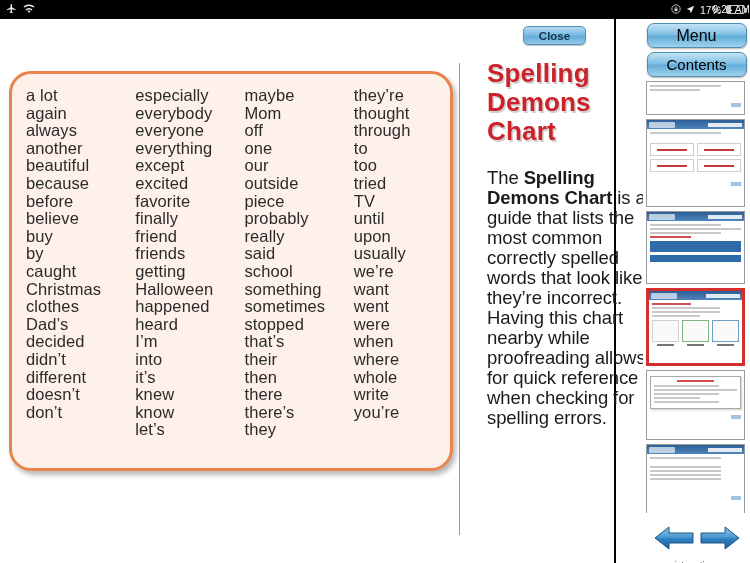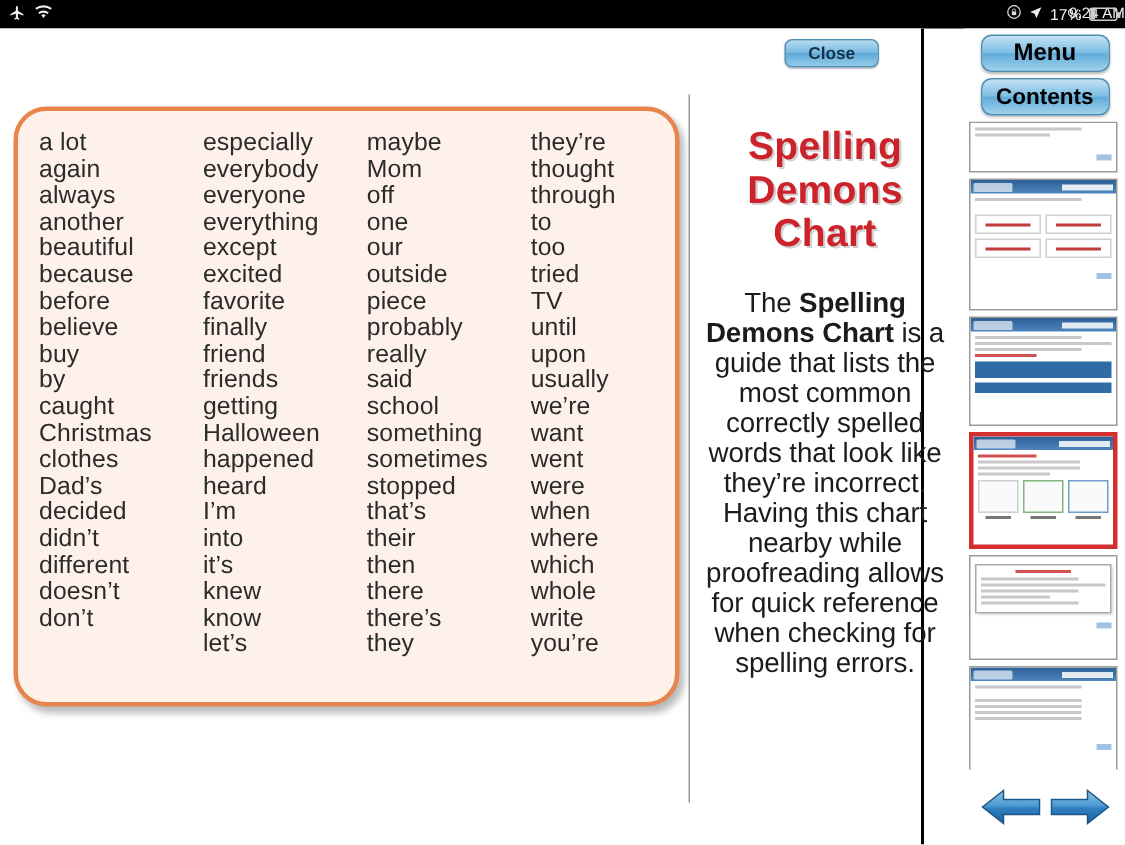--- a/index.html
+++ b/index.html
@@ -81,24 +81,23 @@
 
   
   .vrule {
     position: absolute; left: 459px; top: 44px;
     width: 1px; height: 472px;
     background: #9a9a9a;
   }
 
   
   .desc {
-    position: absolute; left: 462px; top: 40px;
+    position: absolute; left: 487px; top: 40px;
     width: 176px;
-    text-align: center;
-    margin-top: 24px;
+    text-align: left;
   }
   .desc-title {
     color: #cc2229;
     font-size: 26px;
     font-weight: bold;
     line-height: 29px;
     letter-spacing: .2px;
     text-shadow: 1.5px 1.5px 0 rgba(170,170,170,.55);
     margin-bottom: 22px;
   }
@@ -111,26 +110,26 @@
   .desc-body b { font-weight: bold; }
 
   
   .sidebar {
     position: absolute; top: 19px; left: 643px;
     width: 107px; height: 544px;
     background: #fff;
   }
   .side-btn {
     margin: 4px auto 0 auto;
-    width: 86px; height: 25px;
+    width: 100px; height: 25px;
     border-radius: 7px;
     background: linear-gradient(#c4e3f4, #7cbde3 48%, #62abd9 52%, #9ed2ec);
     border: 1px solid #4e8cb2;
     color: #000;
-    font-size: 16px; font-weight: bold;
+    font-size: 16px; font-weight: normal;
     display: flex; align-items: center; justify-content: center;
     box-shadow: 0 1px 2px rgba(0,0,0,.3);
   }
   .side-btn.contents { font-size: 15px; }
 
   .thumbs {
     position: absolute; top: 62px; left: 3px;
     width: 101px; height: 432px;
     overflow: hidden;
   }
@@ -305,21 +304,20 @@
             <div class="word">TV</div>
             <div class="word">until</div>
             <div class="word">upon</div>
             <div class="word">usually</div>
             <div class="word">we’re</div>
             <div class="word">want</div>
             <div class="word">went</div>
             <div class="word">were</div>
             <div class="word">when</div>
             <div class="word">where</div>
-            <div class="word">which</div>
             <div class="word">whole</div>
             <div class="word">write</div>
             <div class="word">you’re</div>
           </div>
       </div>
     </div>
 
     <div class="vrule"></div>
 
     <div class="desc">

